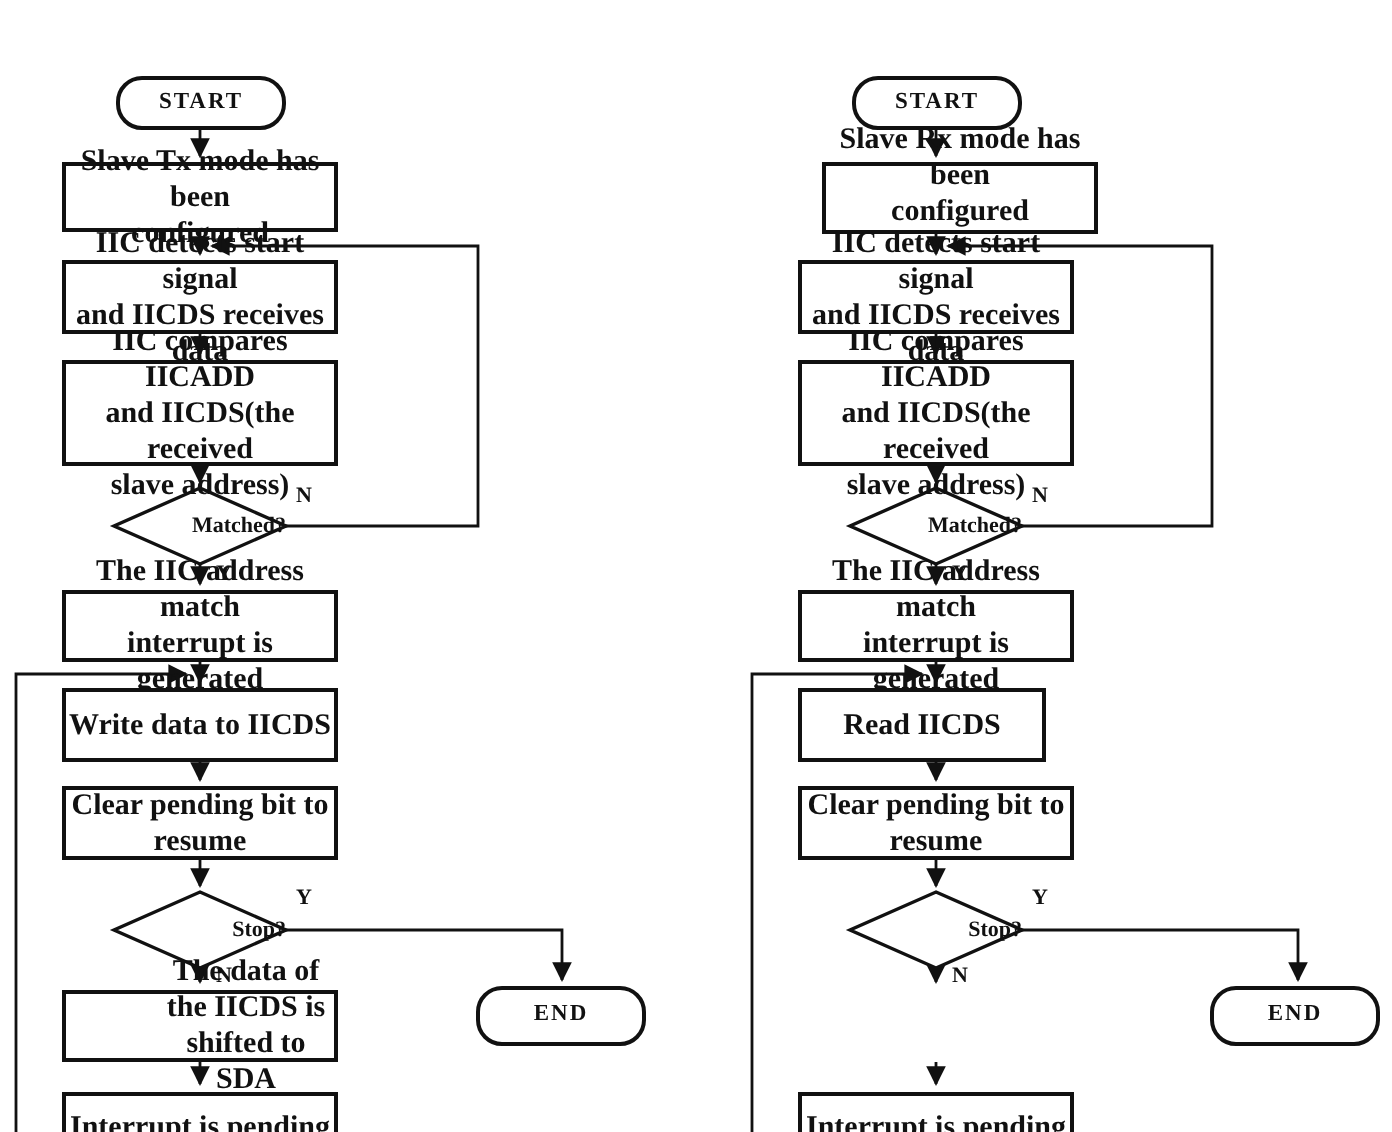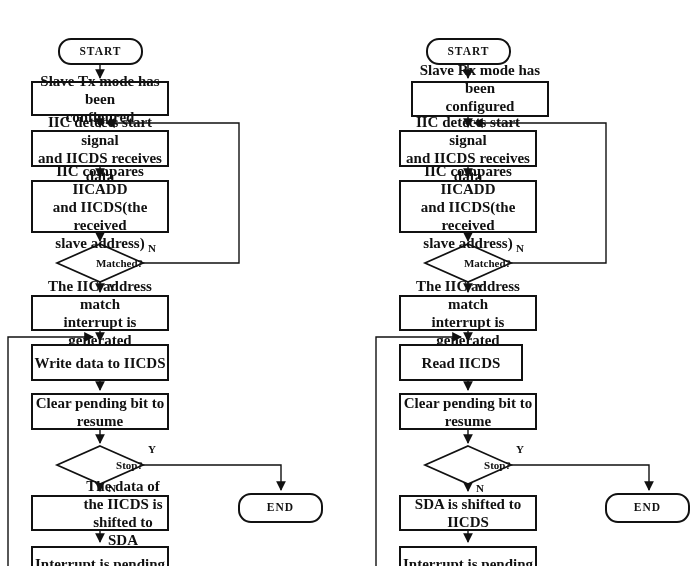--- a/index.html
+++ b/index.html
@@ -154,18 +154,17 @@
     <div class="node" style="left:31px;top:309px;width:124px;height:37px;"><span>Read IICDS</span></div>
     <div class="node" style="left:31px;top:358px;width:138px;height:37px;"><span>Clear pending bit to
 resume</span></div>
 
     <div class="diamond-label" style="left:57px;top:420px;width:86px;height:20px;">
         <span>Stop?</span>
       </div>
     <div class="label" style="left:148px;top:408px;">Y</div>
     <div class="label" style="left:108px;top:447px;">N</div>
 
-    <div class="node" style="left:31px;top:460px;width:138px;height:36px;"><span>SDA is shifted to IICDS</span></div>
     <div class="node" style="left:31px;top:511px;width:138px;height:36px;"><span>Interrupt is pending</span></div>
     <div class="node terminal" style="left:237px;top:458px;width:85px;height:30px;"><span>END</span></div>
   </div>
 
 </div>
 
 </body></html>

